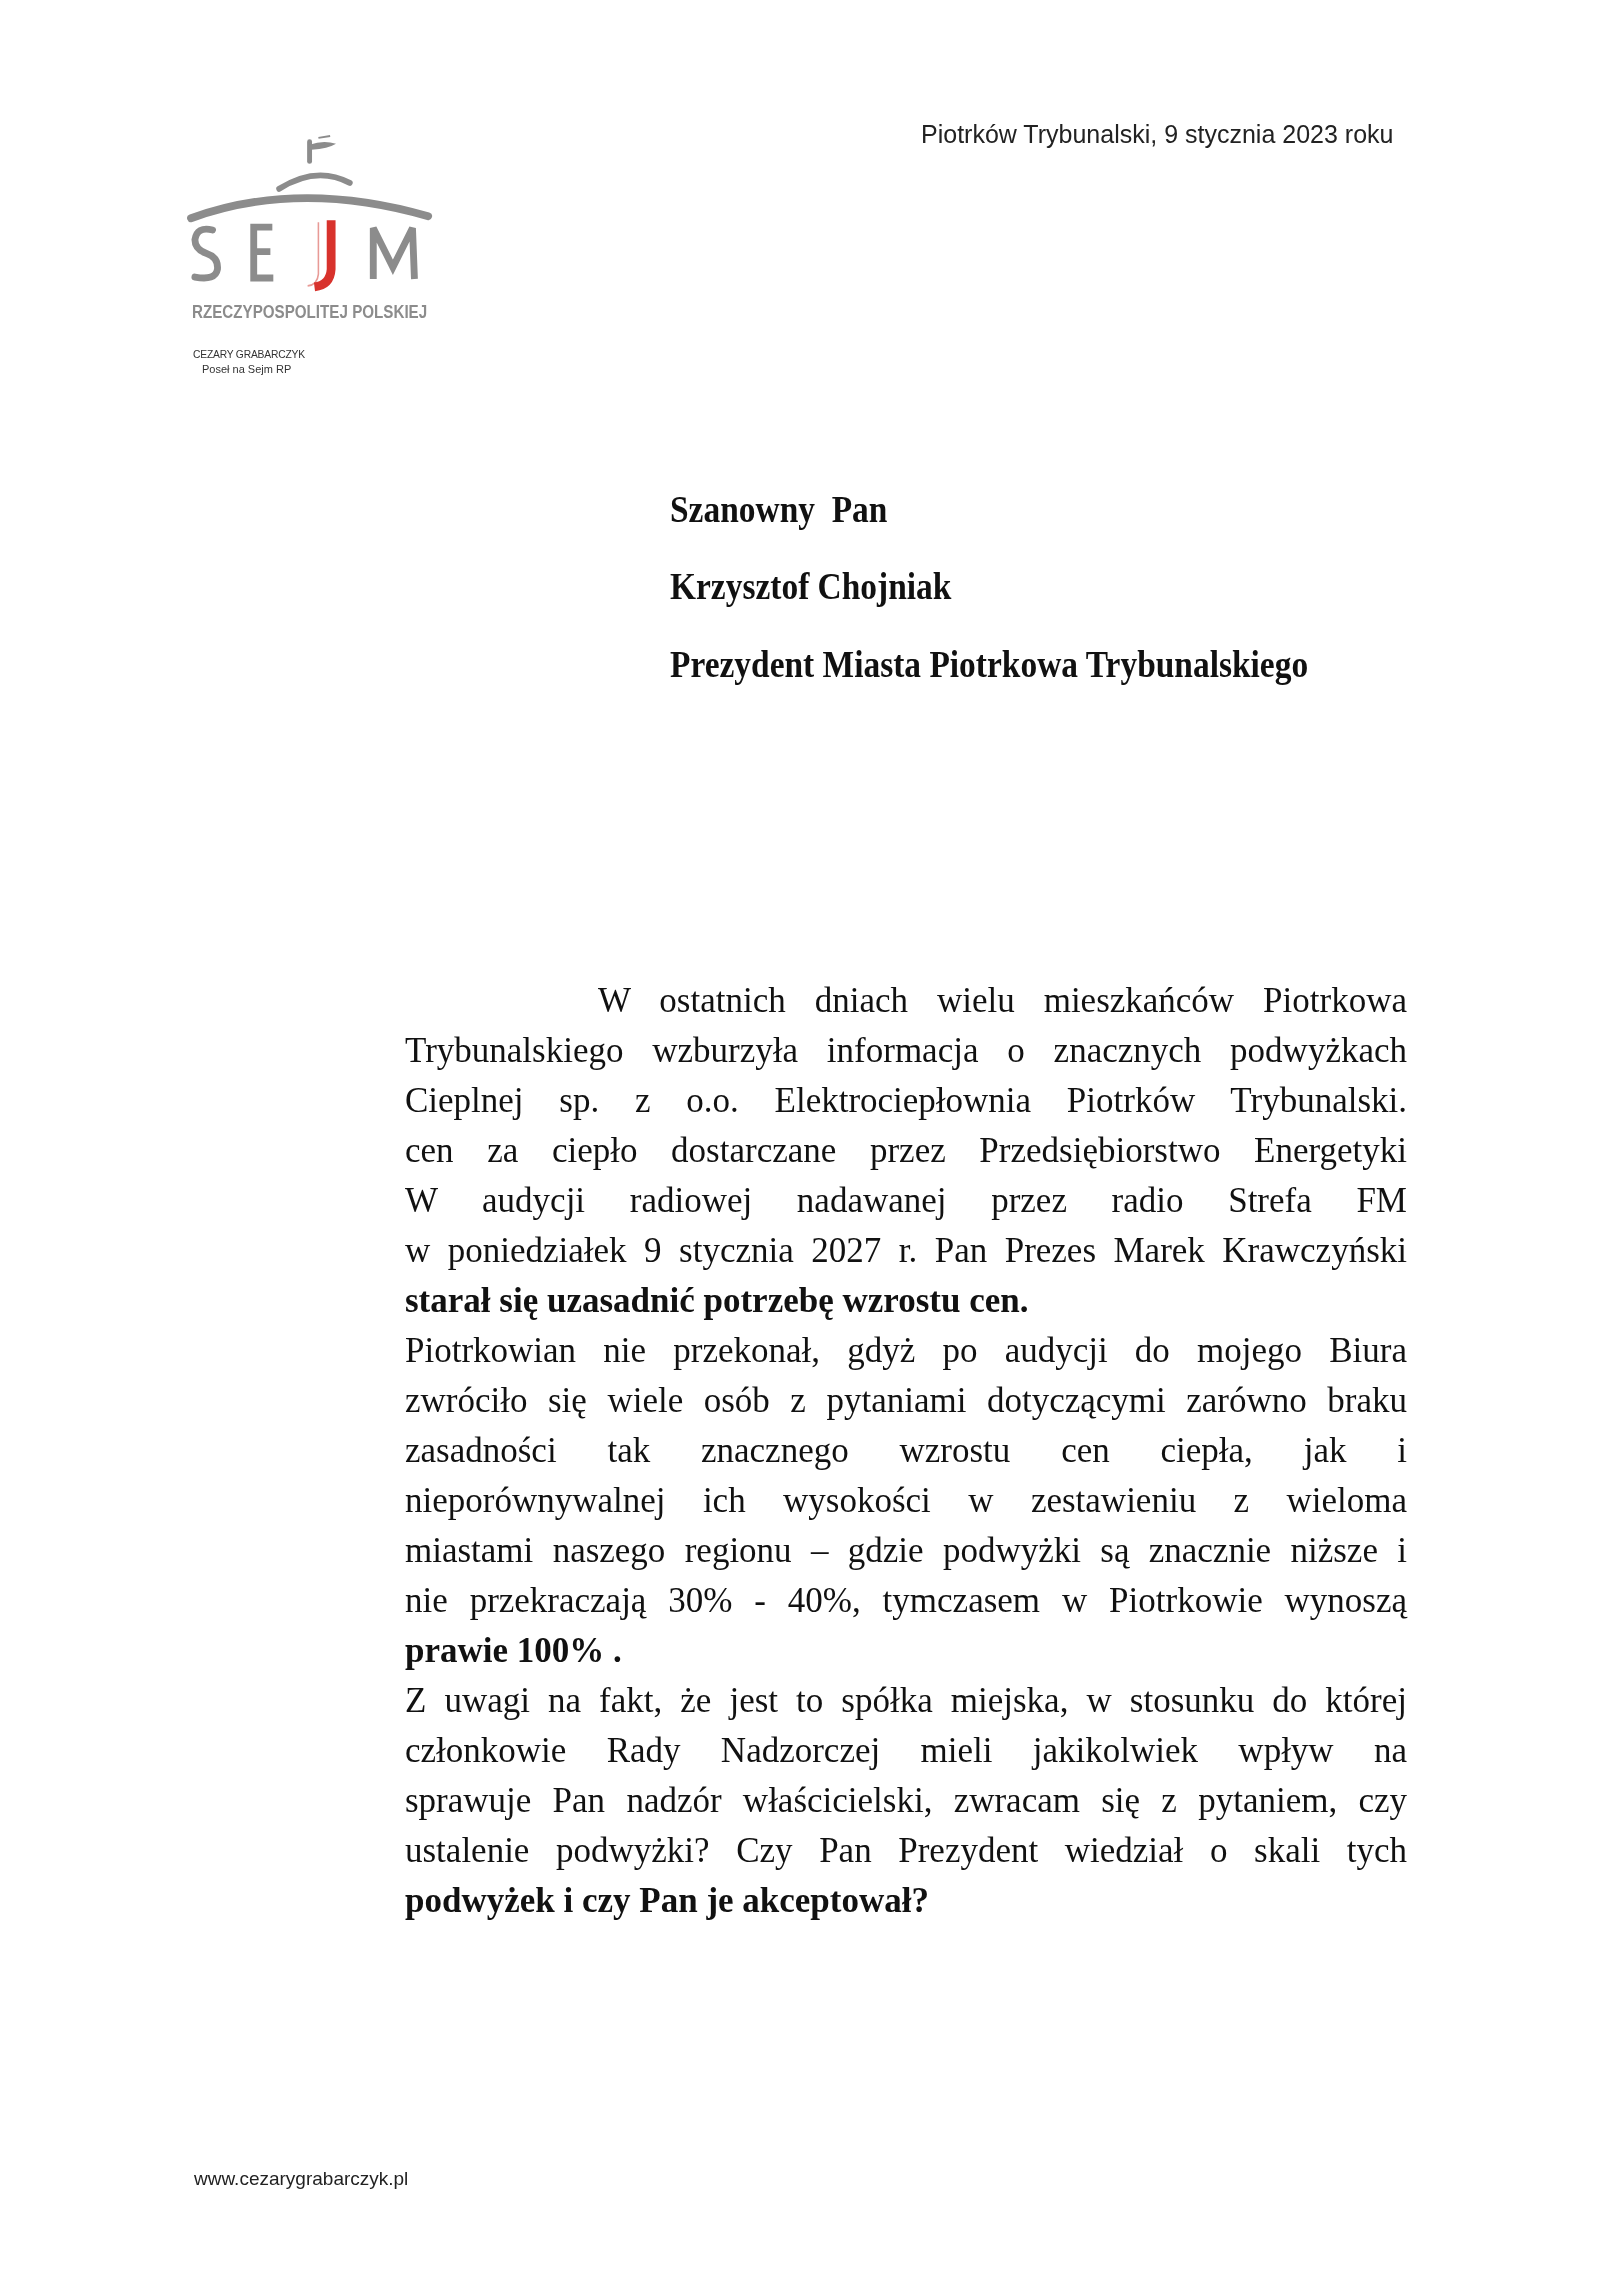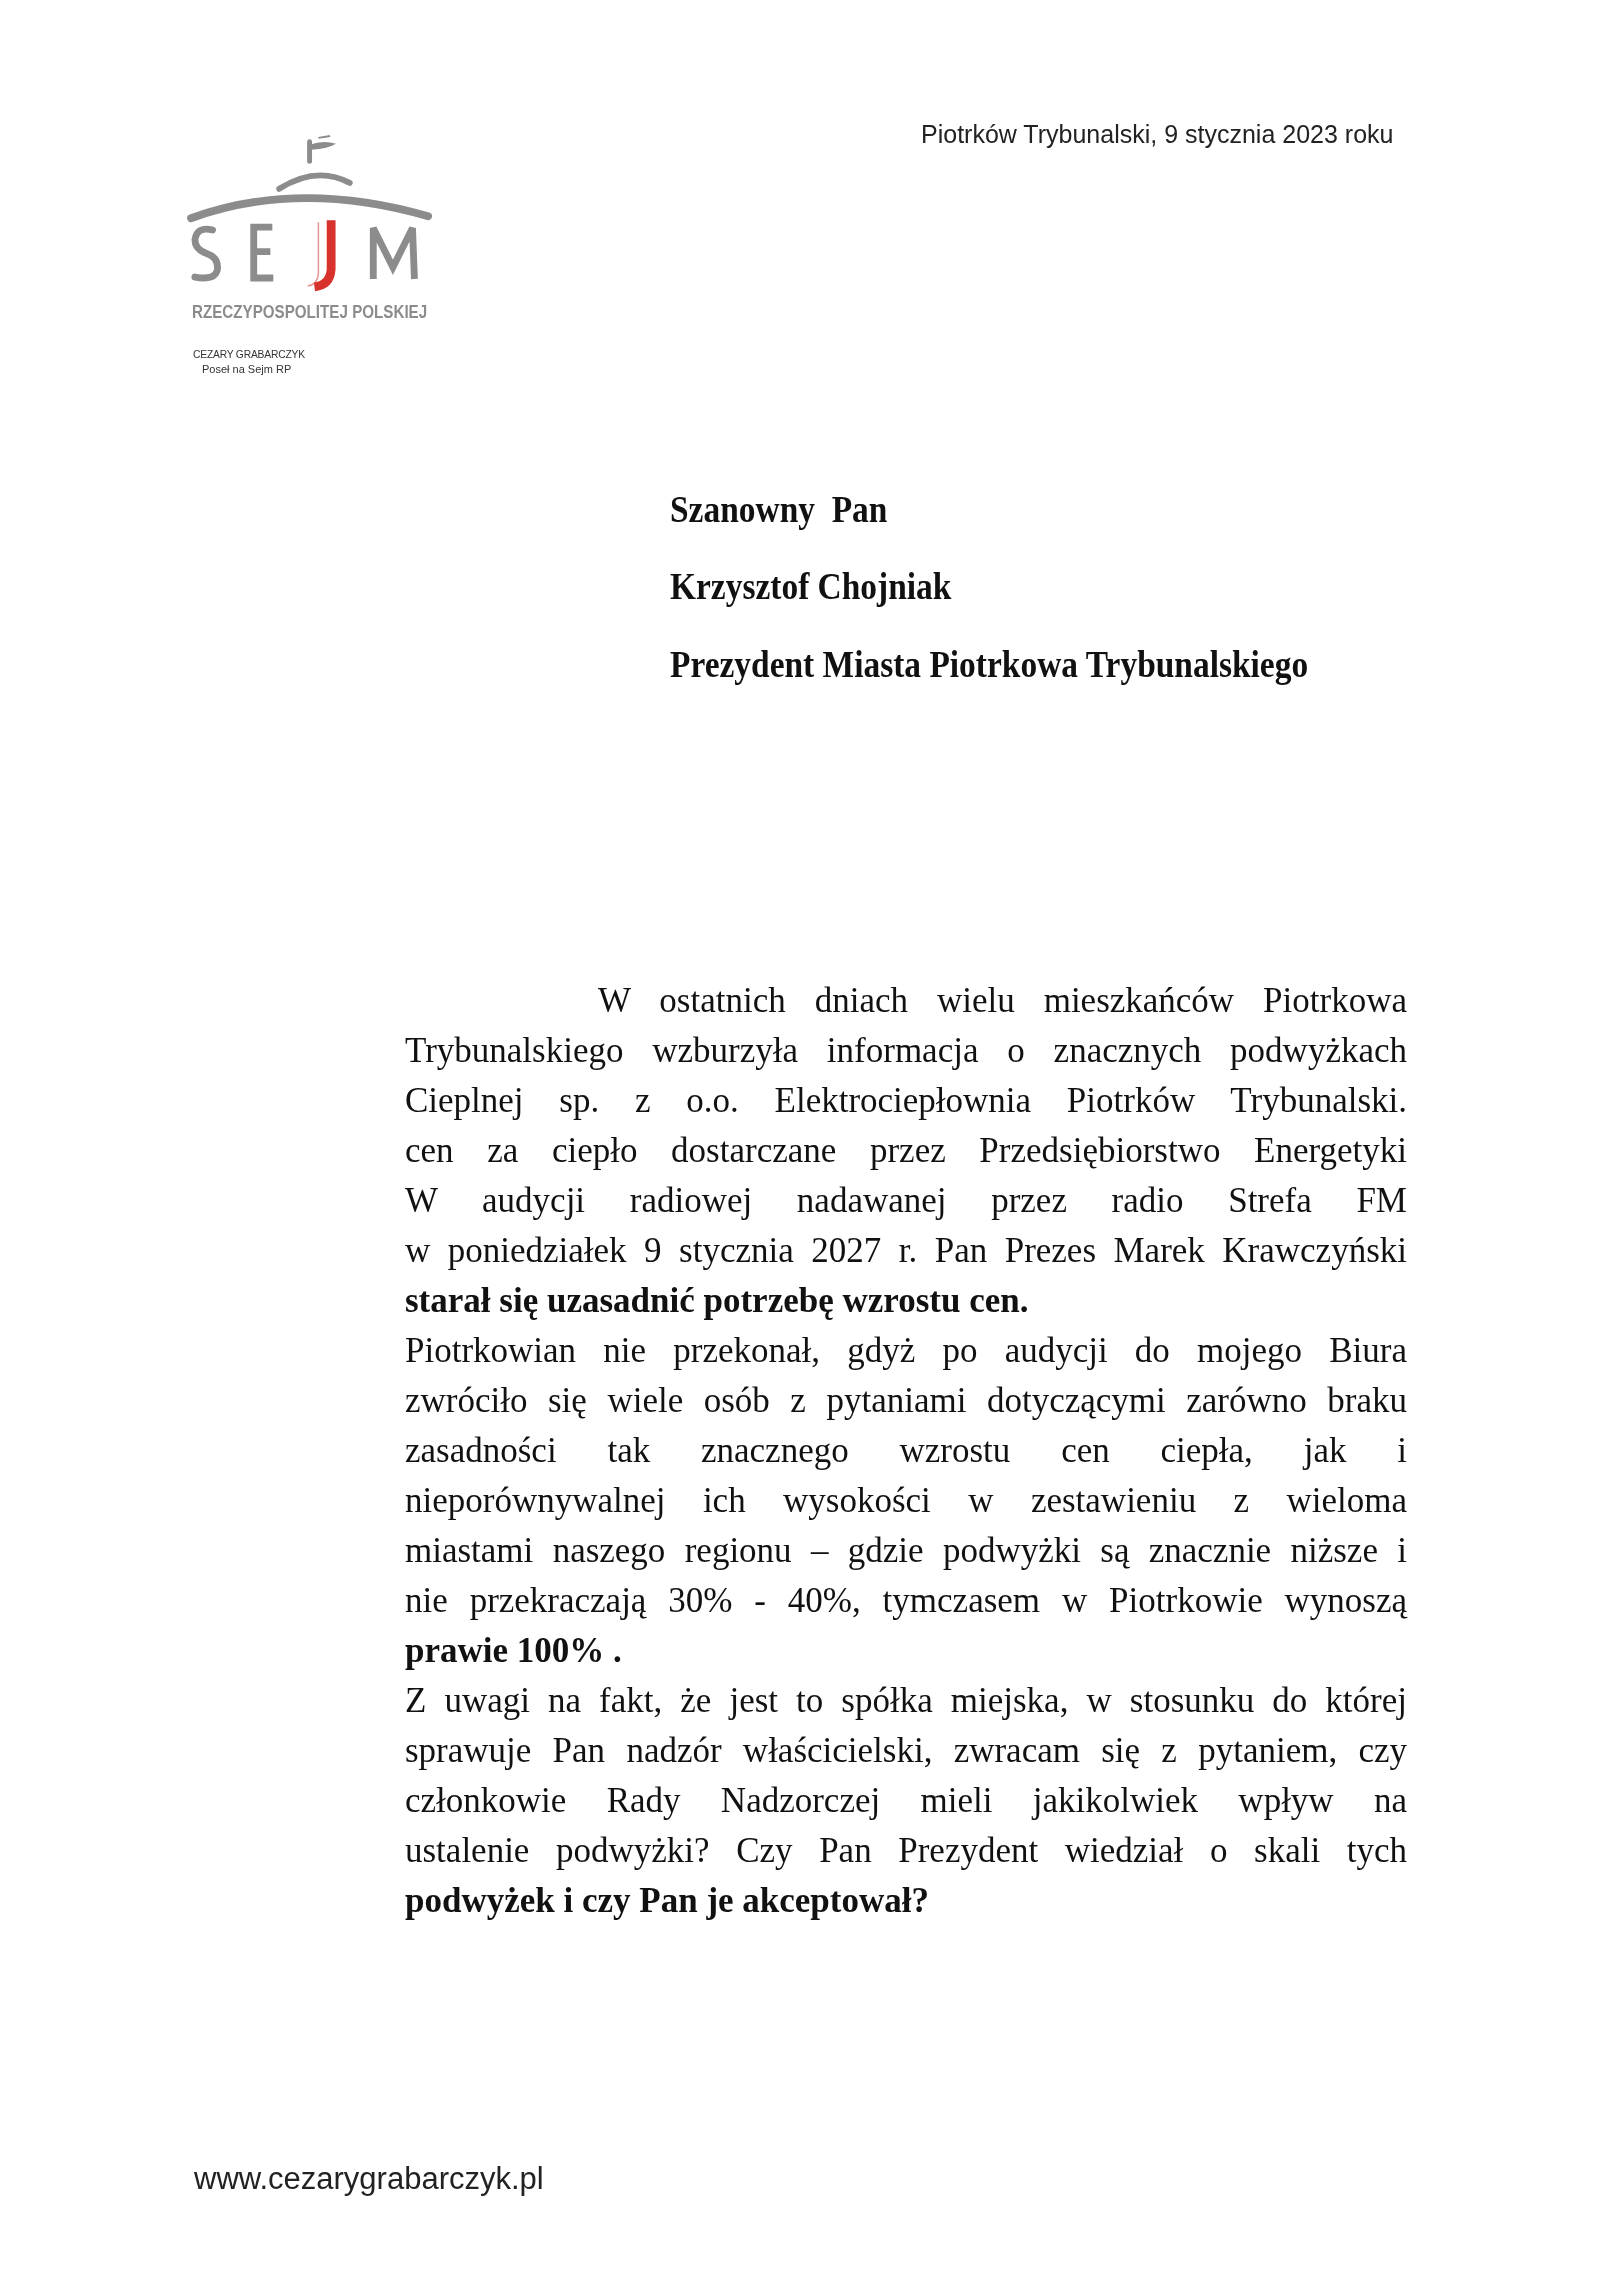--- a/index.html
+++ b/index.html
@@ -41,21 +41,21 @@
   }
   .body-line {
     display: block; height: 50px; white-space: nowrap;
     text-align: justify; text-align-last: justify; margin-left: 20px;
   }
   .body-line.last { text-align-last: left; font-weight: bold; }
   .body-line.indent { padding-left: 193px; }
 
   .footer-url {
     position: absolute; left: 194px; top: 2164px;
-    font-family: "Liberation Sans", sans-serif; font-size: 31px; color: #222;
+    font-family: "Liberation Sans", sans-serif; font-size: 19px; color: #222;
     white-space: nowrap; line-height: 29px;
   }
 </style>
 </head>
 <body>
 
 <div class="page">
 
   <div class="logo">
     <svg width="265" height="196" viewBox="0 0 270 200" xmlns="http://www.w3.org/2000/svg">
@@ -101,22 +101,22 @@
     <span class="body-line">w poniedziałek  9 stycznia 2027 r. Pan Prezes Marek Krawczyński</span>
     <span class="body-line last">starał się uzasadnić potrzebę wzrostu cen.</span>
     <span class="body-line">Piotrkowian nie przekonał, gdyż po audycji do mojego Biura</span>
     <span class="body-line">zwróciło się wiele osób z pytaniami dotyczącymi zarówno braku</span>
     <span class="body-line">zasadności tak znacznego wzrostu cen ciepła, jak i</span>
     <span class="body-line">nieporównywalnej ich wysokości w zestawieniu  z wieloma</span>
     <span class="body-line">miastami naszego regionu – gdzie podwyżki są znacznie niższe i</span>
     <span class="body-line">nie przekraczają  30% - 40%, tymczasem  w Piotrkowie wynoszą</span>
     <span class="body-line last">prawie 100% .</span>
     <span class="body-line">Z uwagi na fakt, że jest to spółka miejska,  w stosunku do której</span>
+    <span class="body-line">członkowie Rady Nadzorczej mieli jakikolwiek wpływ na</span>
     <span class="body-line">sprawuje Pan nadzór właścicielski, zwracam się z pytaniem, czy</span>
-    <span class="body-line">członkowie Rady Nadzorczej mieli jakikolwiek wpływ na</span>
     <span class="body-line">ustalenie podwyżki? Czy Pan Prezydent wiedział  o skali tych</span>
     <span class="body-line last">podwyżek i czy Pan je akceptował?</span>
   </div>
 
   <div class="footer-url">www.cezarygrabarczyk.pl</div>
 
 </div>
 
 
 </body></html>

